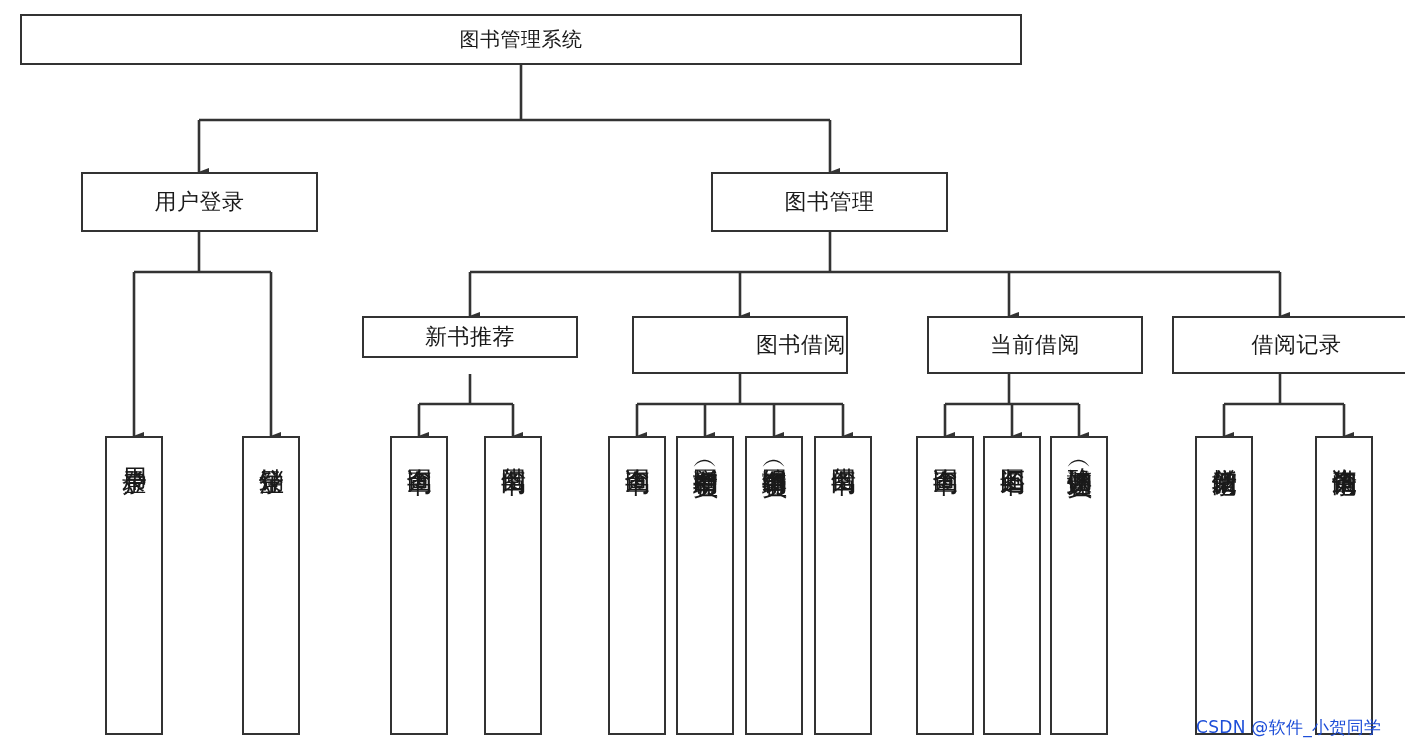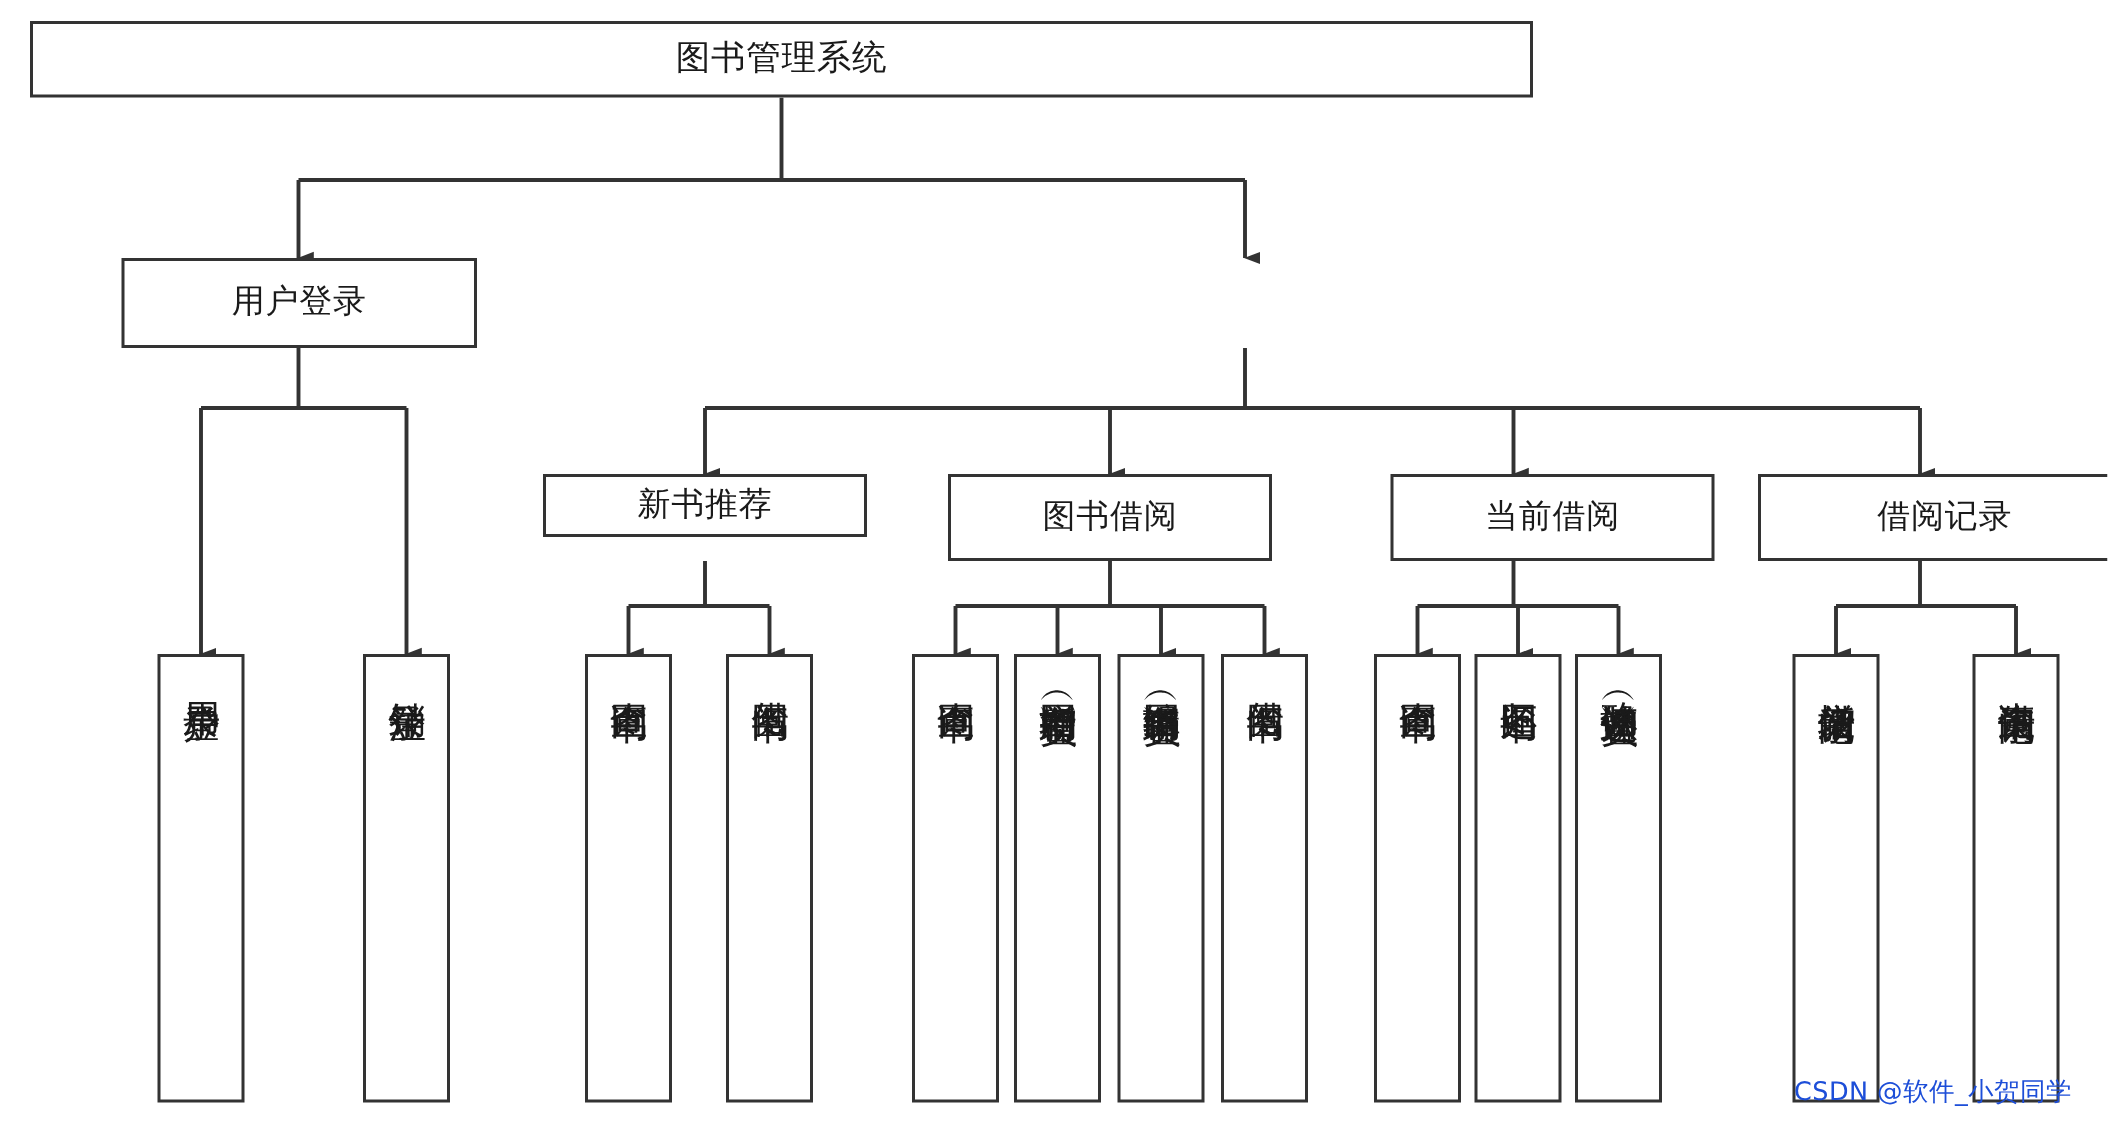--- a/index.html
+++ b/index.html
@@ -38,21 +38,21 @@
   .node .lbl {
     display: block;
     text-align: center;
     line-height: 1.08;
     letter-spacing: 0.5px;
   }
   .node.horiz .lbl {
     font-size: 22px;
   }
   .node.root .lbl {
-    font-size: 23px;
+    font-size: 20px;
   }
   .node.vert {
     align-items: flex-start;
     padding-top: 10px;
   }
   .node.vert .lbl {
     writing-mode: vertical-rl;
     text-orientation: upright;
     font-size: 25px;
     line-height: 1.12;
@@ -121,25 +121,28 @@
     </g>
   </svg>
 
   <div class="node root horiz" style="left:20px; top:14px; width:1002px; height:51px;">
     <span class="lbl">图书管理系统</span>
   </div>
 
   <div class="node horiz" style="left:81px; top:172px; width:237px; height:60px;">
     <span class="lbl">用户登录</span>
   </div>
+  <div class="node horiz" style="left:711px; top:172px; width:237px; height:60px;">
+    <span class="lbl">图书管理</span>
+  </div>
 
   <div class="node horiz" style="left:362px; top:316px; width:216px; height:42px;">
     <span class="lbl">新书推荐</span>
   </div>
-  <div class="node horiz" style="left:632px; top:316px; width:216px; height:58px;">
+  <div class="node horiz" style="left:632px; top:316px; width:216px; height:58px;justify-content:flex-end;">
     <span class="lbl">图书借阅</span>
   </div>
   <div class="node horiz" style="left:901px; top:316px; width:216px; height:58px;margin-left:26px;">
     <span class="lbl">当前借阅</span>
   </div>
   <div class="node horiz" style="left:1172px; top:316px; width:249px; height:58px;">
     <span class="lbl">借阅记录</span>
   </div>
 
   <div class="node vert" style="left:105px; top:436px; width:58px; height:299px;">

